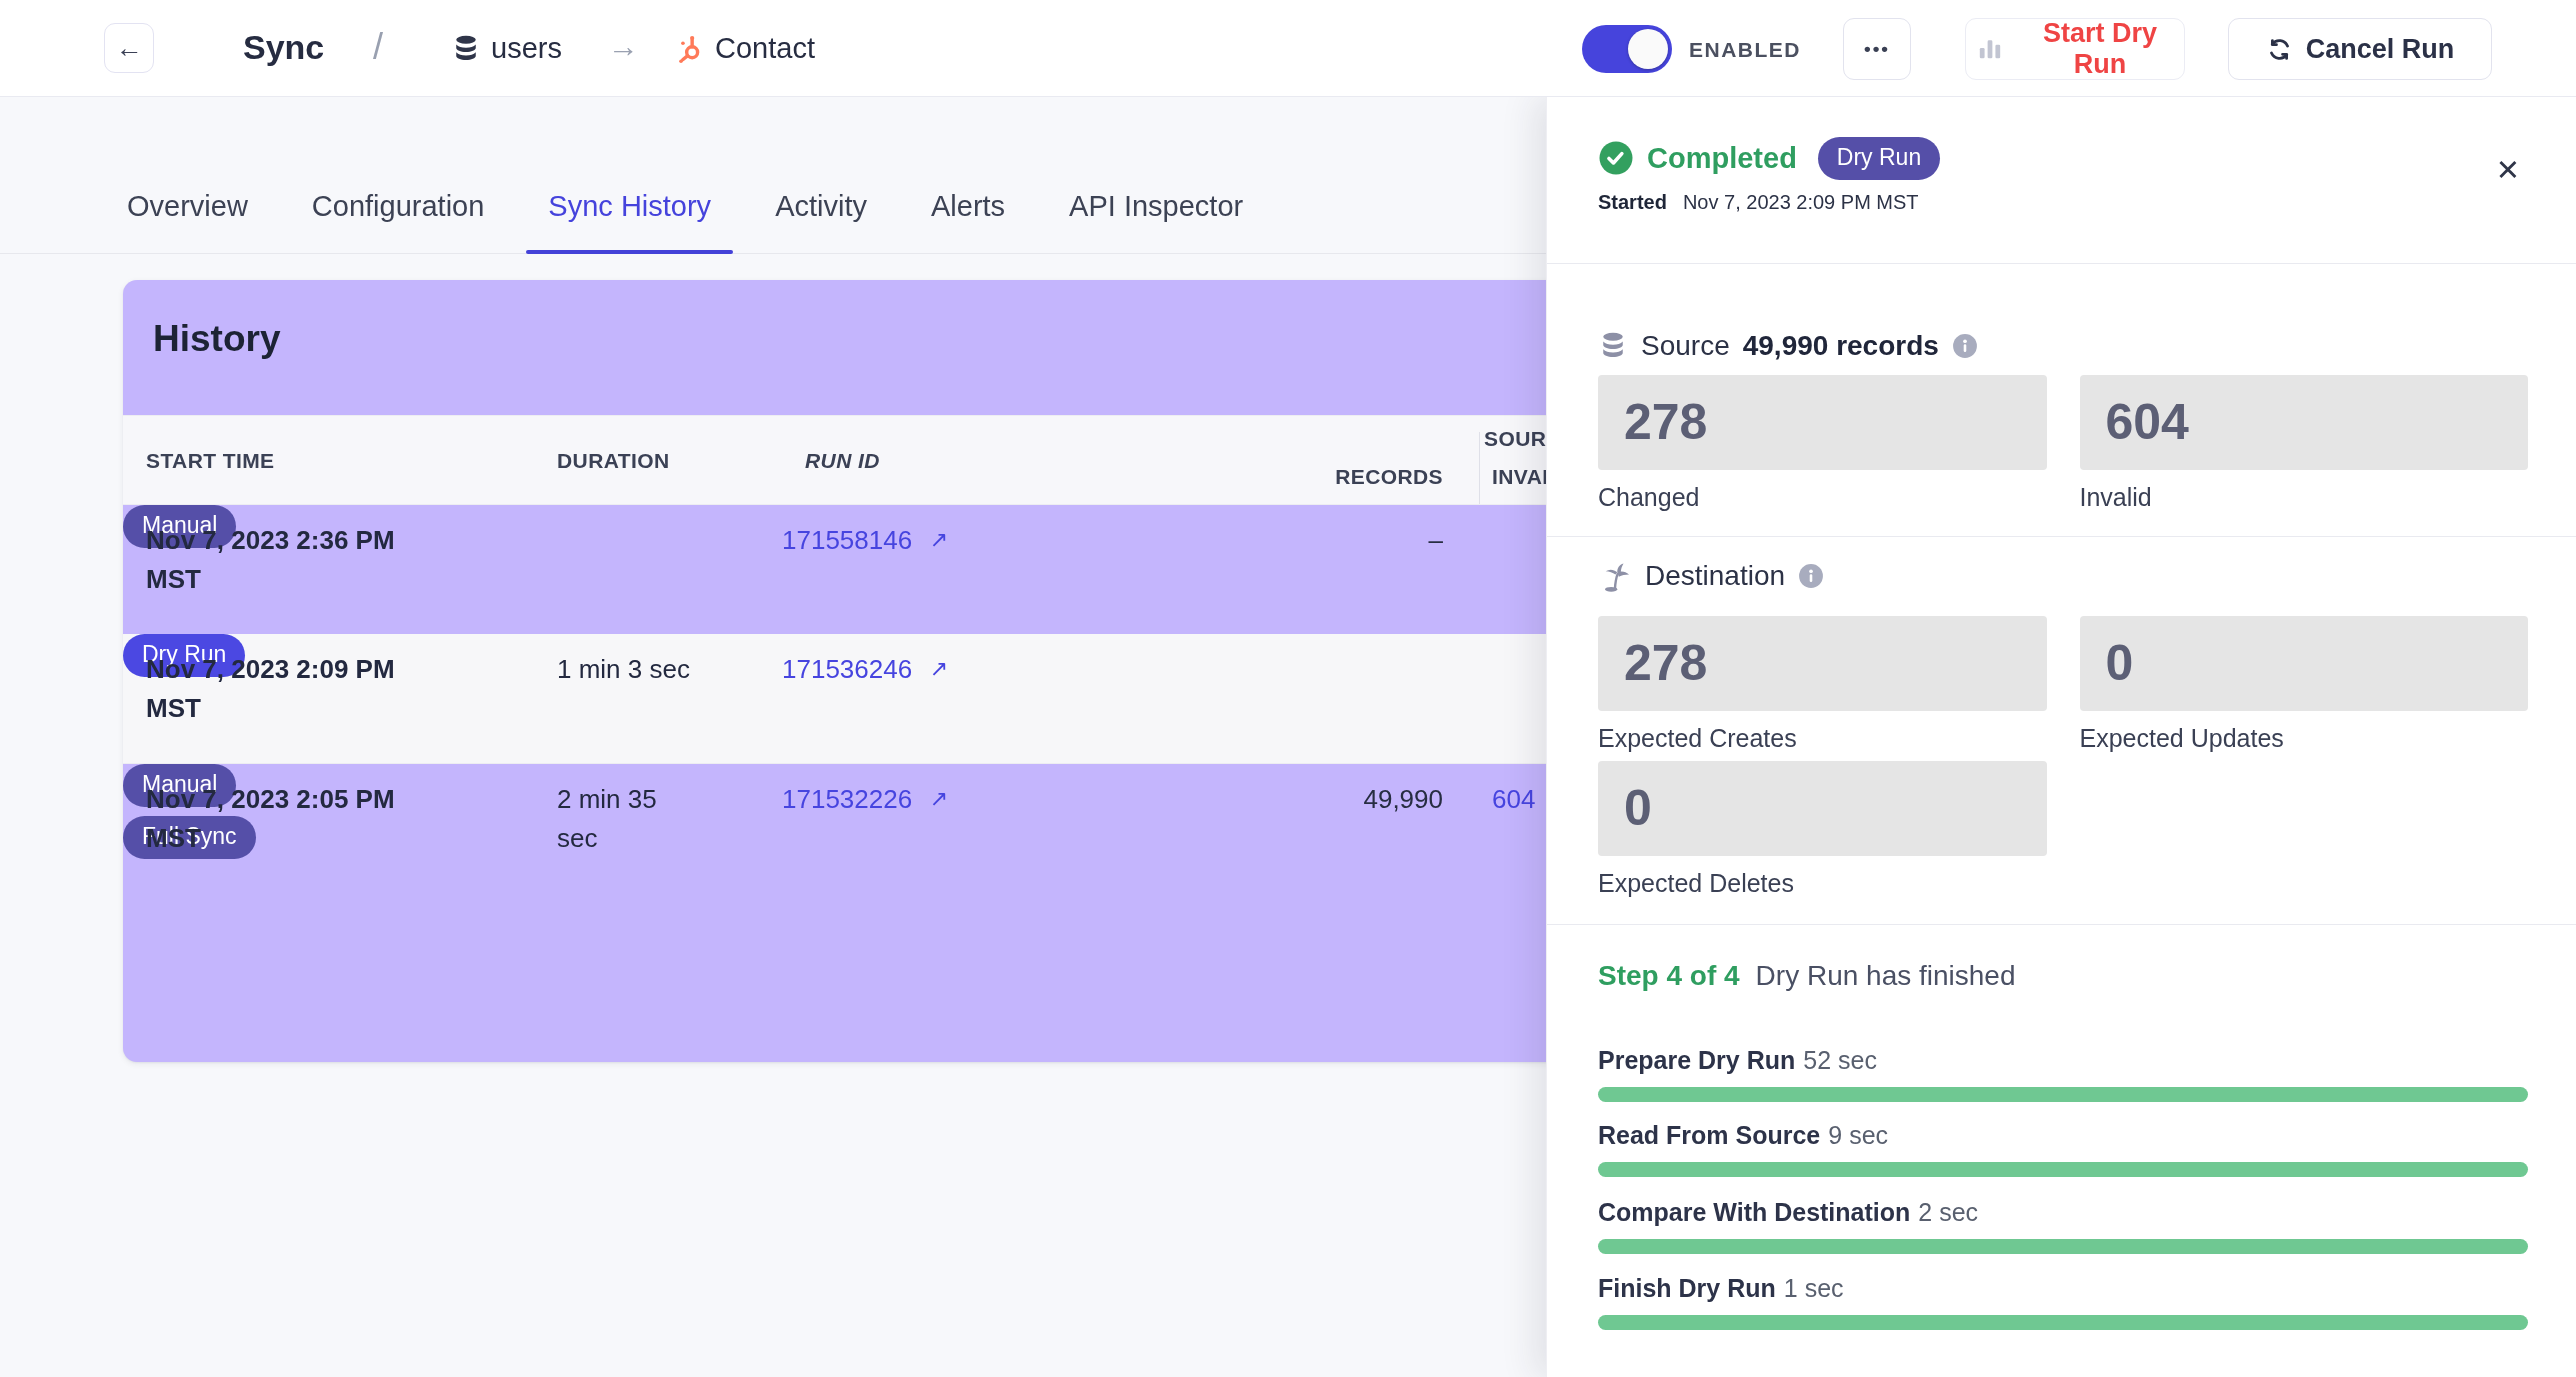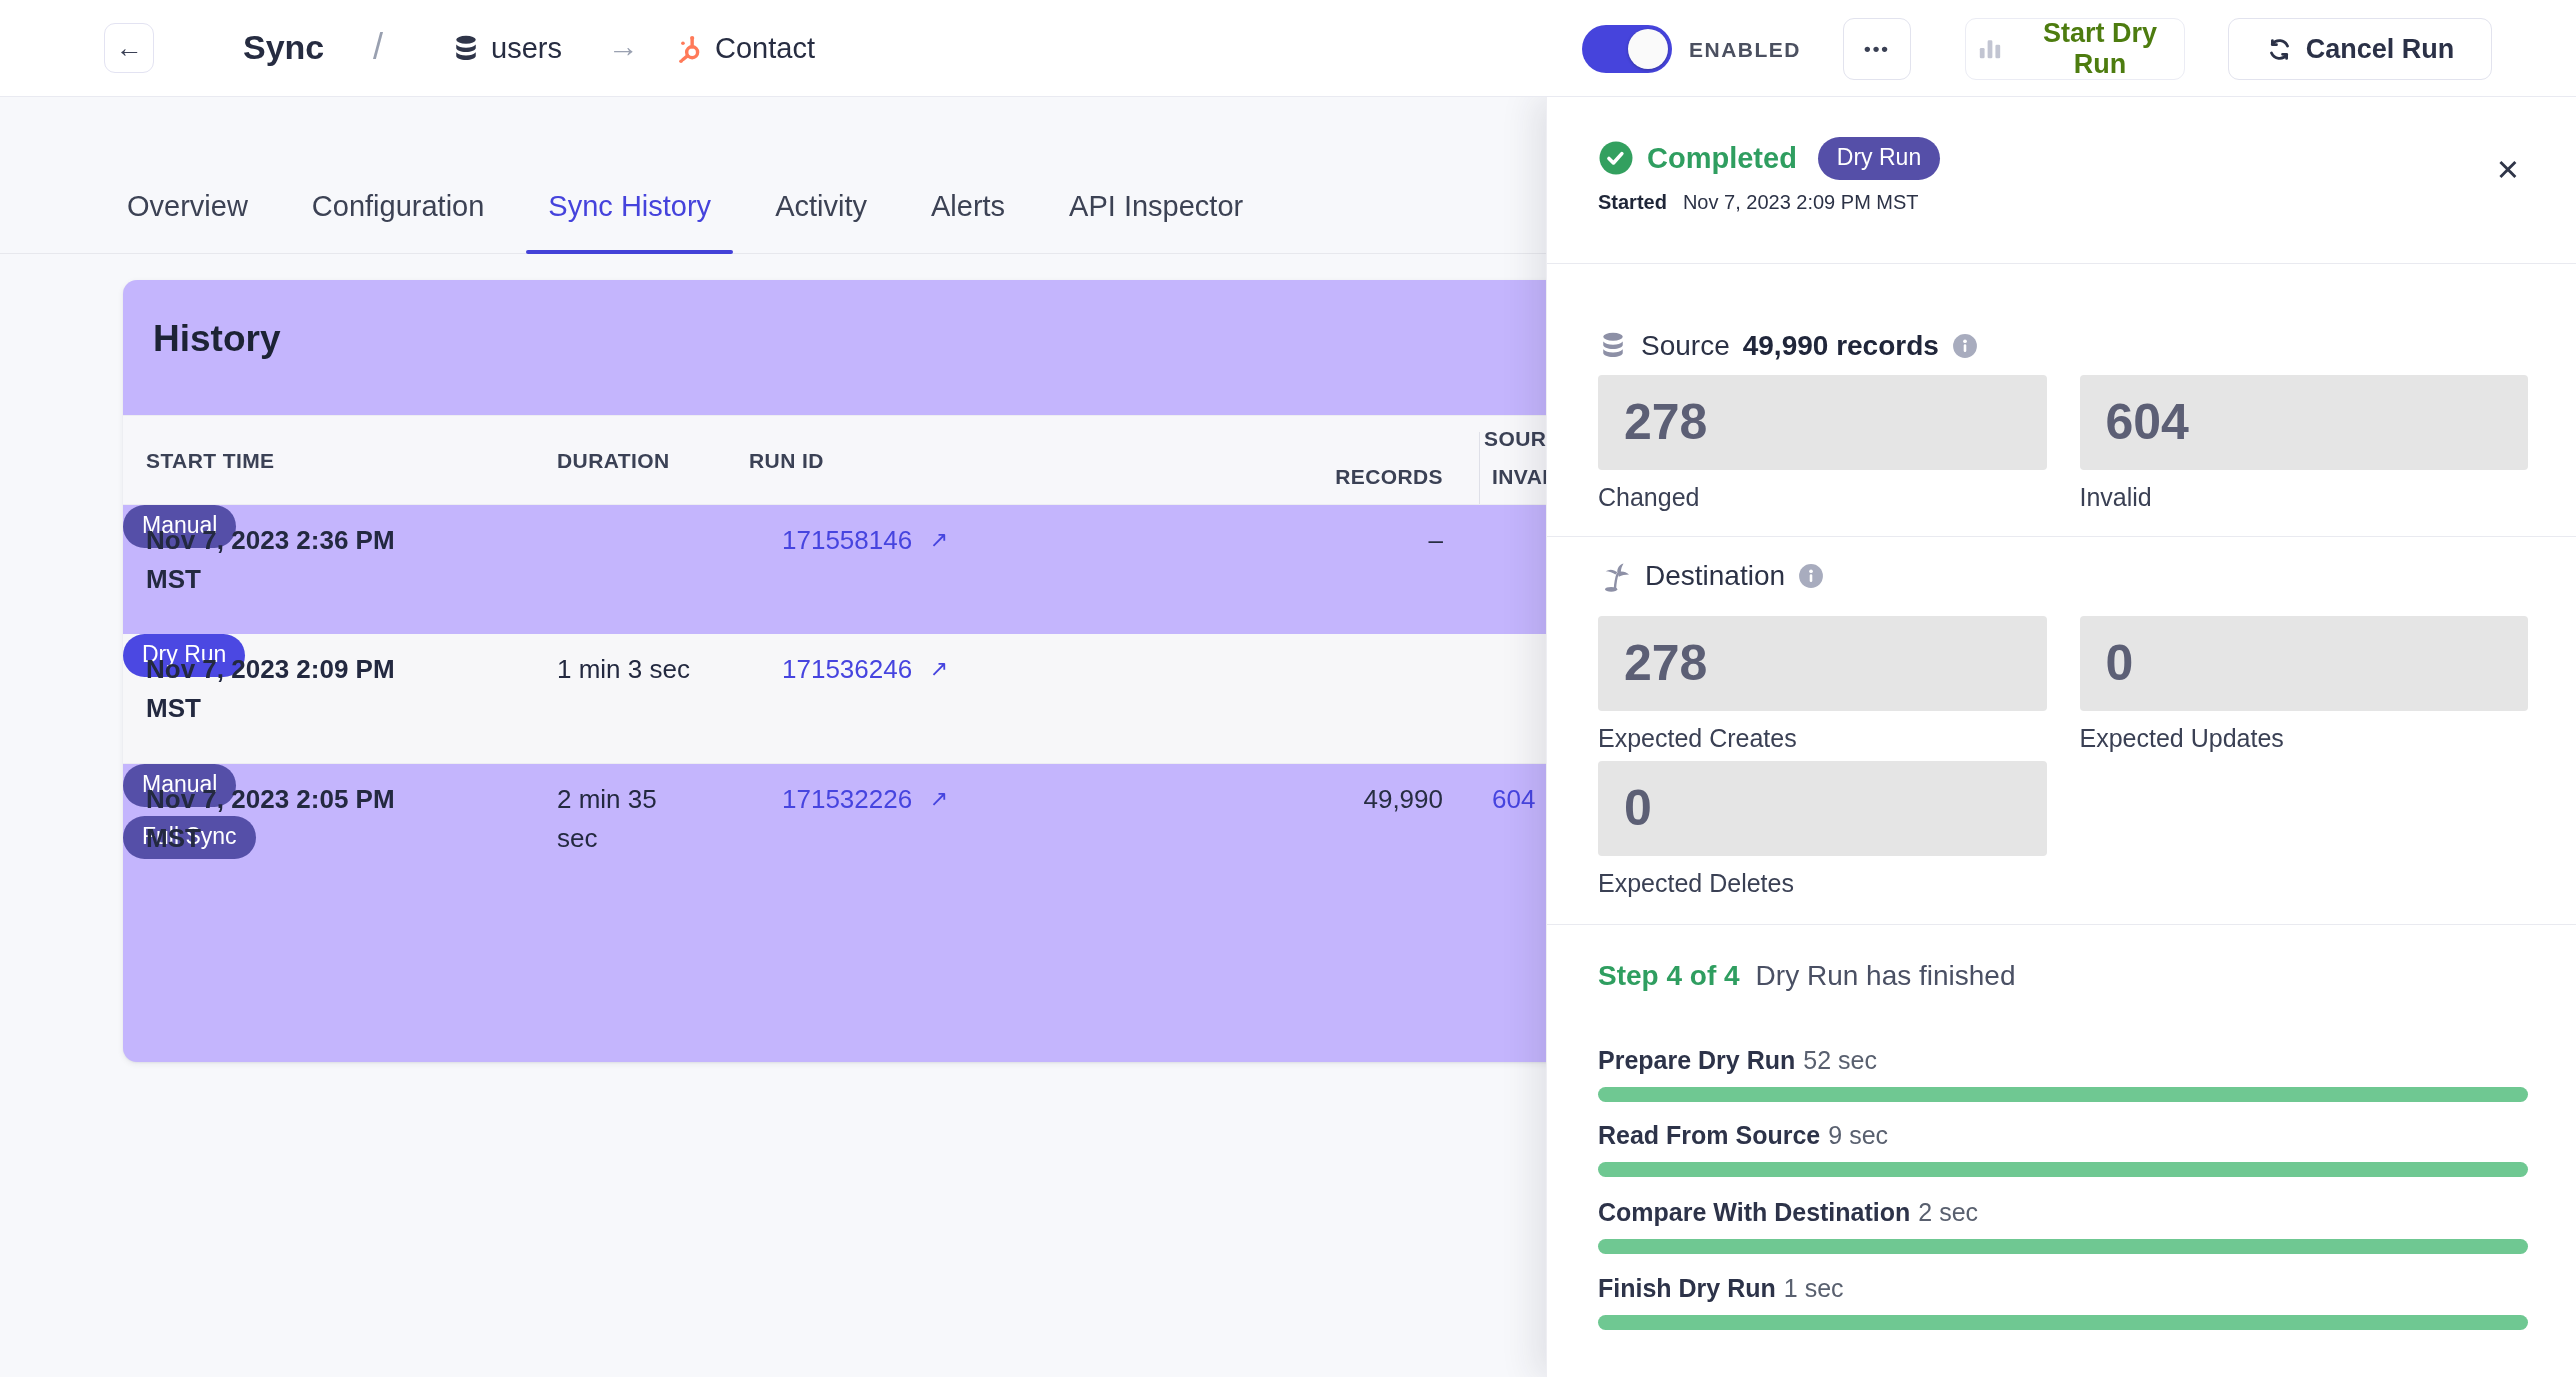--- a/index.html
+++ b/index.html
@@ -27,21 +27,21 @@
   .toggle { position:absolute; left:1582px; top:25px; width:90px; height:48px;
     background:#4644dc; border-radius:26px; cursor:pointer; }
   .toggle .knob { position:absolute; right:4px; top:4px; width:40px; height:40px;
     background:#fafafa; border-radius:50%; box-shadow:0 1px 3px rgba(20,22,40,.35); }
   .toggle-label { position:absolute; left:1689px; top:38px; font-size:21px; font-weight:700;
     letter-spacing:1.5px; color:#4b5060; }
   .hbtn { position:absolute; top:18px; height:62px; background:#fff; border:1.5px solid #e2e3ee;
     border-radius:11px; display:flex; align-items:center; justify-content:center; gap:13px;
     font-family:inherit; font-size:27px; font-weight:600; color:#2b3147; cursor:pointer; }
   .btn-more { left:1843px; width:68px; font-size:19px; letter-spacing:2px; color:#3a4054; font-weight:700; }
-  .btn-start { left:1965px; width:220px; color:#4d7c0f; border-color:#ebecf4; cursor:default;padding-left:11px; }
+  .btn-start { left:1965px; width:220px; color:#ef4444; border-color:#ebecf4; cursor:default;padding-left:11px; }
   .btn-cancel { left:2228px; width:264px; }
 
   
   .tabs { position:absolute; left:0; top:97px; width:2576px; height:157px;
     border-bottom:1px solid #e7e8ed; display:flex; align-items:flex-end; padding-left:105px; gap:20px; z-index:1; }
   .tab { padding:0 22px 30px; font-size:29px; color:#3c4254; cursor:pointer; position:relative; white-space:nowrap; }
   .tab.active { color:#4543dc; }
   .tab.active::after { content:""; position:absolute; left:0; right:0; bottom:-1px; height:4px;
     background:#4442d8; border-radius:2px; }
 
@@ -49,21 +49,21 @@
   .card { position:absolute; left:123px; top:280px; width:2433px; height:782px; background:#c4b5fd;
     border-radius:14px; box-shadow:0 1px 2px rgba(16,24,40,.05), 0 2px 6px rgba(16,24,40,.07);
     z-index:5; overflow:hidden; }
   .card h2 { position:absolute; left:30px; top:38px; font-size:37px; font-weight:700; color:#1d2335; }
 
   .thead { position:absolute; left:0; right:0; top:135px; height:90px; background:#f7f7fa;
     border-top:1px solid #ededf2; border-bottom:1px solid #ededf2; }
   .th { position:absolute; font-size:21px; font-weight:700; color:#3b4155; letter-spacing:0.4px; white-space:nowrap; }
   .th-start { left:23px; top:33px; }
   .th-dur   { left:434px; top:33px; }
-  .th-run   { left:626px; top:33px; }
+  .th-run   { left:682px; top:33px;font-style:italic; }
   .th-recs  { left:1098px; width:222px; text-align:right; bottom:15px; }
   .th-group { left:1361px; top:11px; }
   .th-inv   { left:1369px; bottom:15px; }
   .thead .vdiv { position:absolute; left:1356px; top:16px; bottom:0; width:1px; background:#dfe0e8; }
 
   .row { position:absolute; left:0; right:0; }
   .row1 { top:225px; height:130px; border-bottom:1px solid #ededf2; }
   .row2 { top:354px; height:130px; background:#f7f7f9; border-bottom:1px solid #ededf2; }
   .row3 { top:484px; height:298px; }
   .cell { position:absolute; top:16px; font-size:26px; line-height:39px; color:#232940; }

